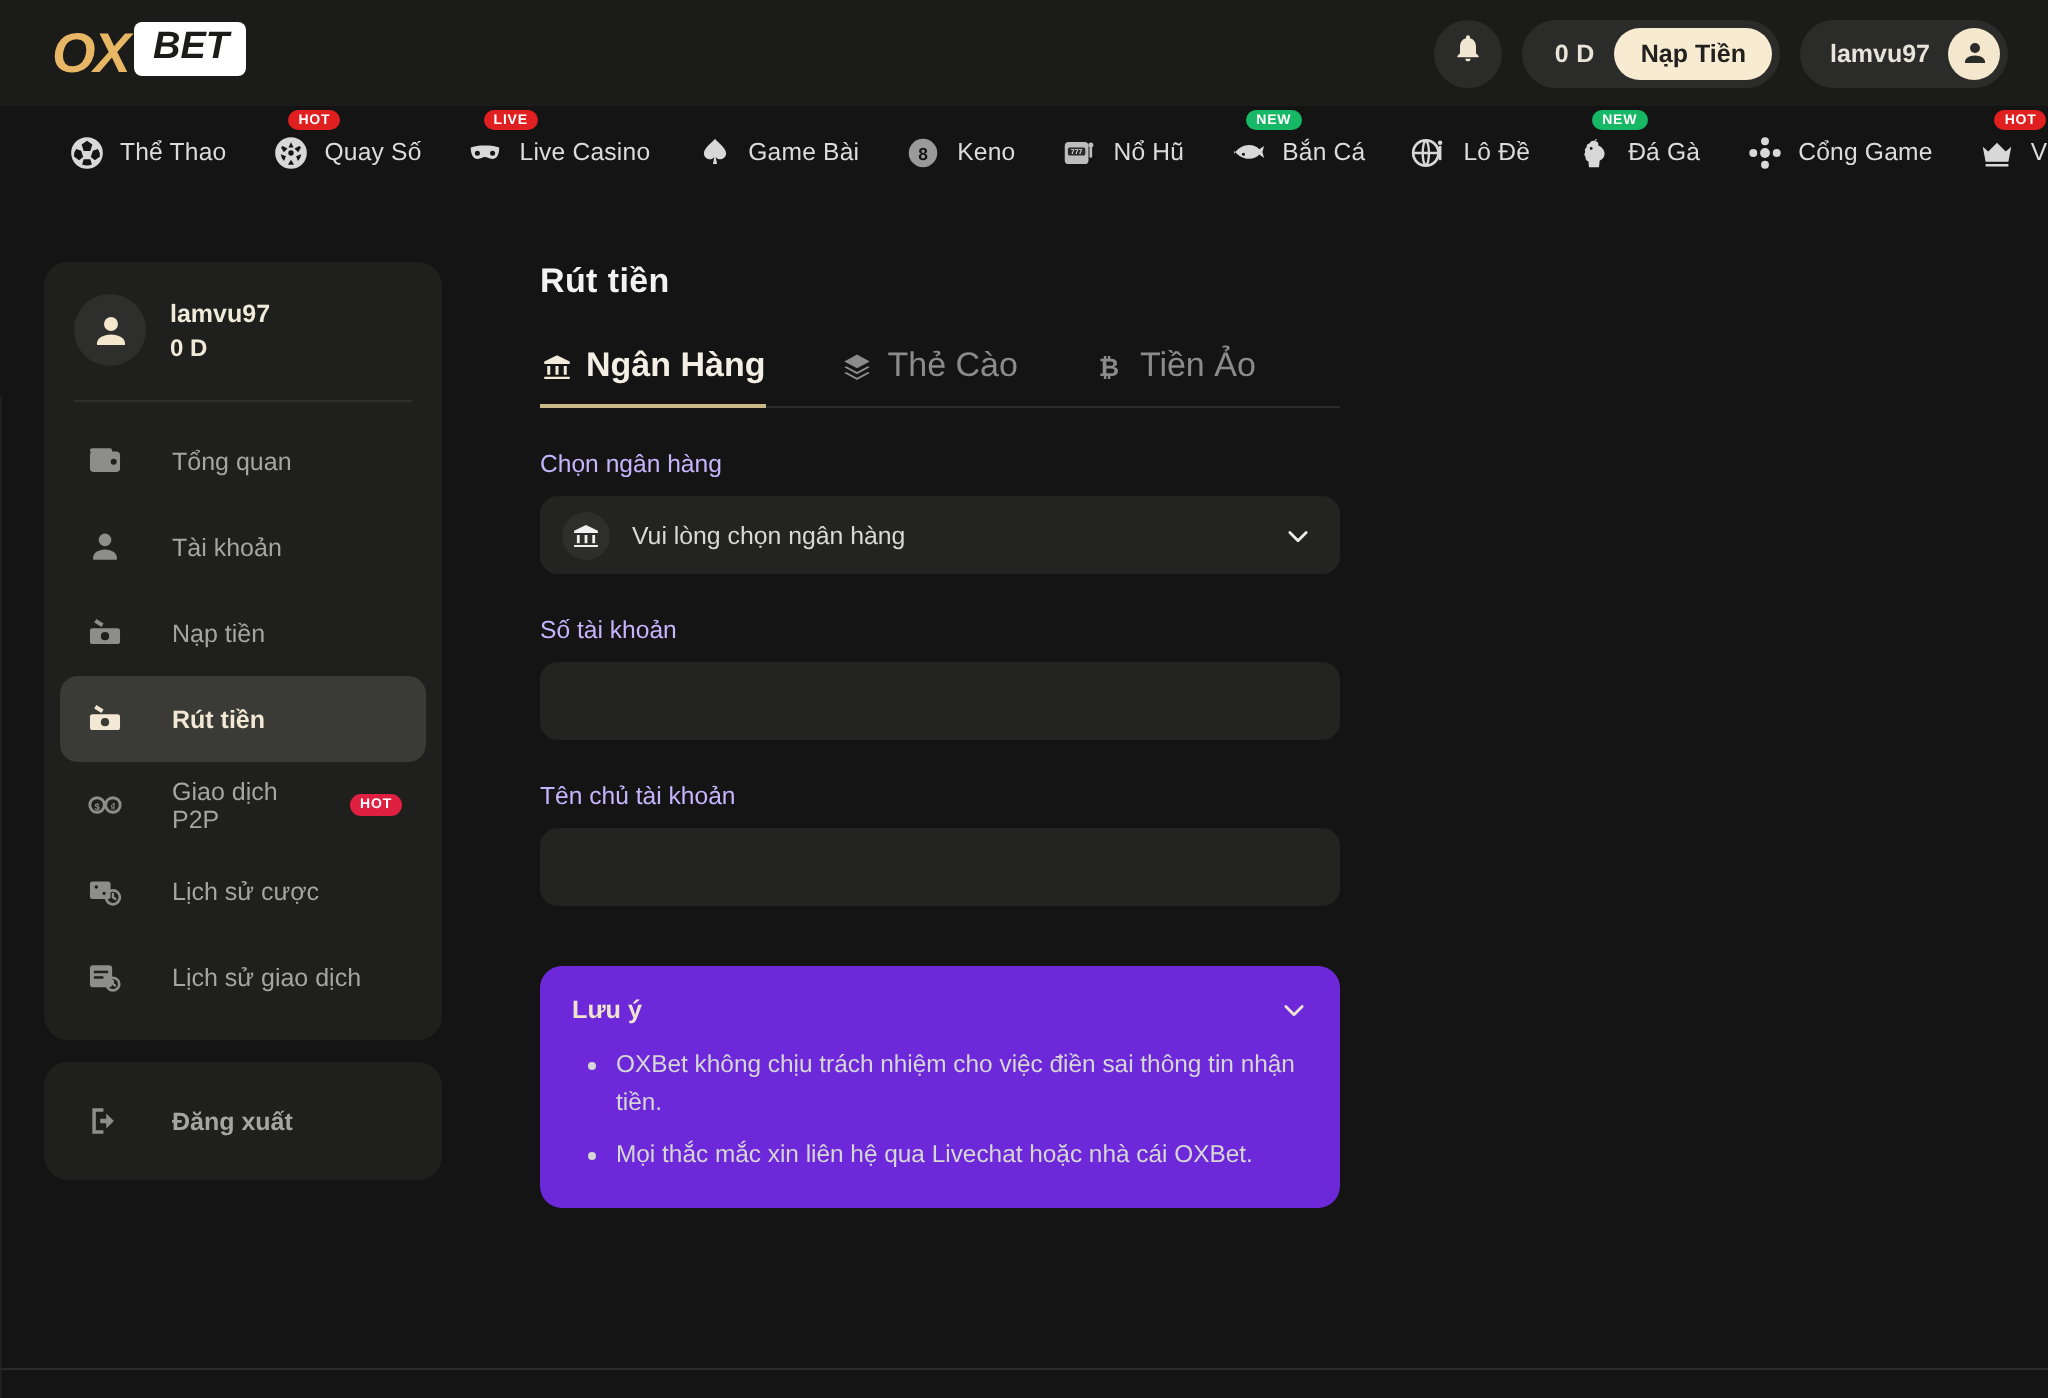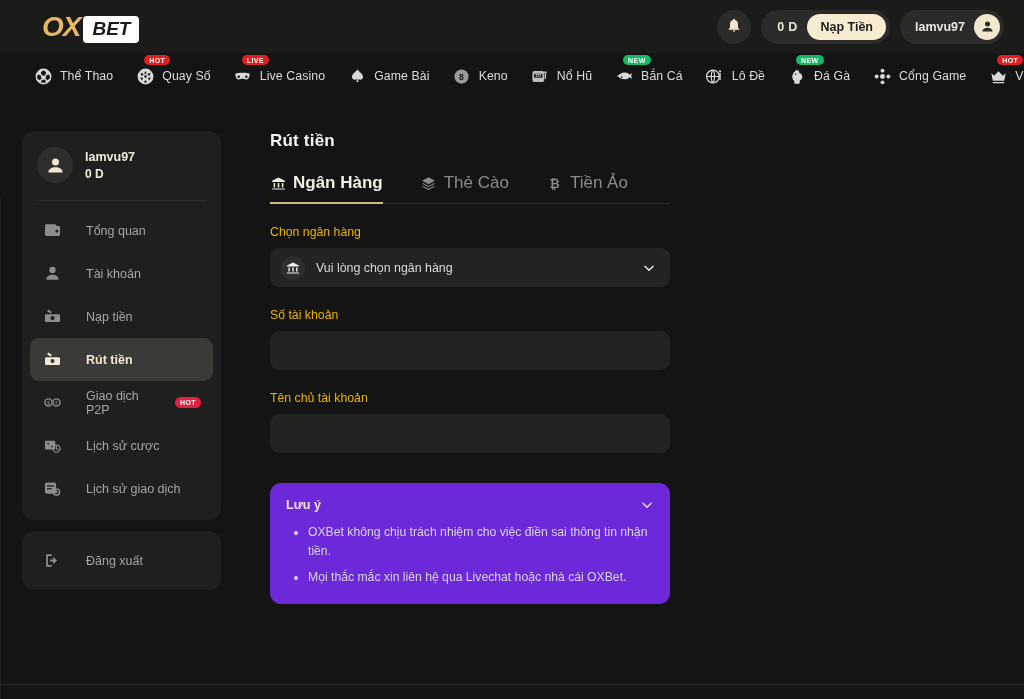--- a/index.html
+++ b/index.html
@@ -11,21 +11,21 @@
     color: #e8e8e8;
   }
   .page { position: relative; width: 1024px; height: 699px; background: #141414; }
 
   
   .header {
     position: absolute; top: 0; left: 0; width: 1024px; height: 53px;
     background: #1b1b19;
     display: flex; align-items: center;
   }
-  .logo { margin-left: 42px; display: flex; align-items: flex-end; user-select: none; }
+  .logo { margin-left: 26px; display: flex; align-items: flex-start; user-select: none; }
   .logo-ox {
     font-size: 28px; font-weight: bold; font-style: italic;
     color: #e8b765; letter-spacing: -1px;
   }
   .logo-bet {
     margin-left: 3px; background: #ffffff; color: #1b1b19;
     font-size: 19px; font-weight: bold; font-style: italic;
     padding: 2px 9px 3px 9px; border-radius: 4px; letter-spacing: 0px;
   }
   .header-right {
@@ -116,20 +116,21 @@
   .side-item.active { background: #3a3a37; }
   .side-item.active .s-ico svg { fill: #f2e8d4; }
   .side-item.active .side-label { color: #f2e8d4; font-weight: bold; }
   .side-badge {
     font-size: 7px; font-weight: bold; color: #fff; background: #e02040;
     padding: 2px 5px; border-radius: 7px; margin-left: 4px; letter-spacing: .4px;
   }
   .logout-card {
     background: #1f1f1e; border-radius: 12px; margin-top: 11px;
     padding: 8px;
+    font-weight: bold;
   }
 
   
   .main {
     position: absolute; left: 270px; top: 32px; width: 400px;
   }
   .page-title { font-size: 17px; font-weight: bold; color: #f2f2f2; letter-spacing: .2px; }
 
   .tabs {
     margin-top: 22px; display: flex; align-items: flex-end;
@@ -143,21 +144,21 @@
   .tab .t-ico svg { width: 15px; height: 15px; fill: #8b8b8b; }
   .tab-label { font-size: 17px; color: #8b8b8b; }
   .tab.active .t-ico svg { fill: #f2ead8; }
   .tab.active .tab-label { color: #f4efe4; font-weight: bold; }
   .tab.active::after {
     content: ""; position: absolute; left: 0; right: 0; bottom: -1px;
     height: 2px; background: #cbb98a;
   }
 
   .field { margin-top: 21px; }
-  .field-label { font-size: 12.3px; color: #eab308; margin-bottom: 9px; }
+  .field-label { font-size: 12.3px; color: #c4b5fd; margin-bottom: 9px; }
   .select-box {
     height: 39px; background: #232322; border-radius: 9px;
     display: flex; align-items: center; padding: 0 14px 0 11px; cursor: pointer;
   }
   .bank-ico {
     width: 24px; height: 24px; border-radius: 50%; background: #2e2e2d;
     display: flex; align-items: center; justify-content: center; flex: 0 0 24px;
   }
   .bank-ico svg { width: 14px; height: 14px; fill: #f0f0f0; }
   .select-text { font-size: 12.4px; color: #d9d9d9; margin-left: 11px; }

